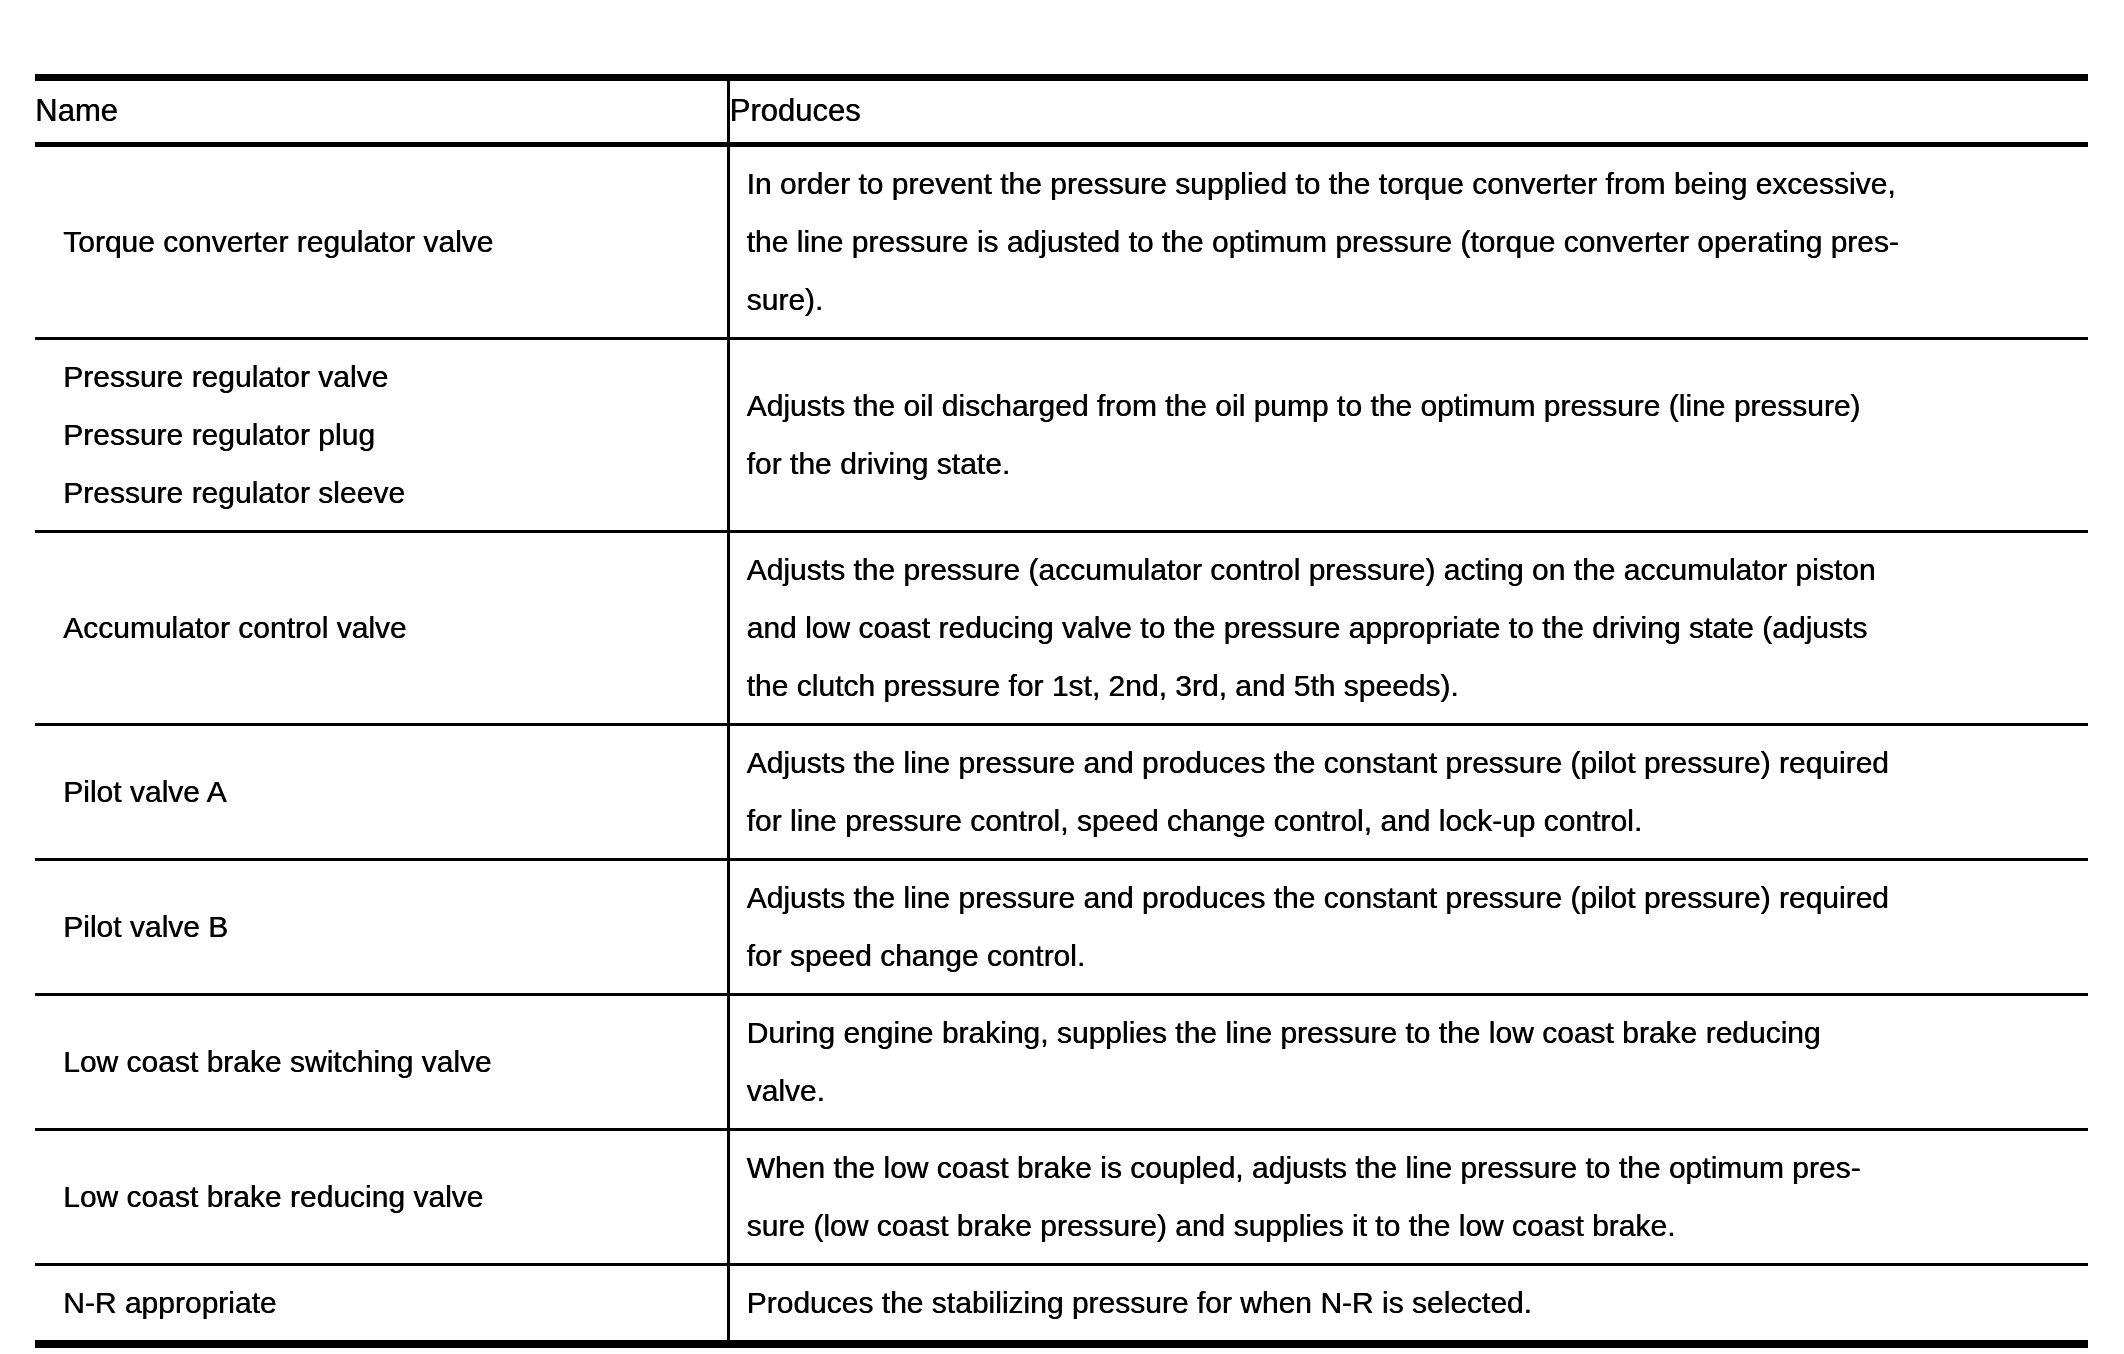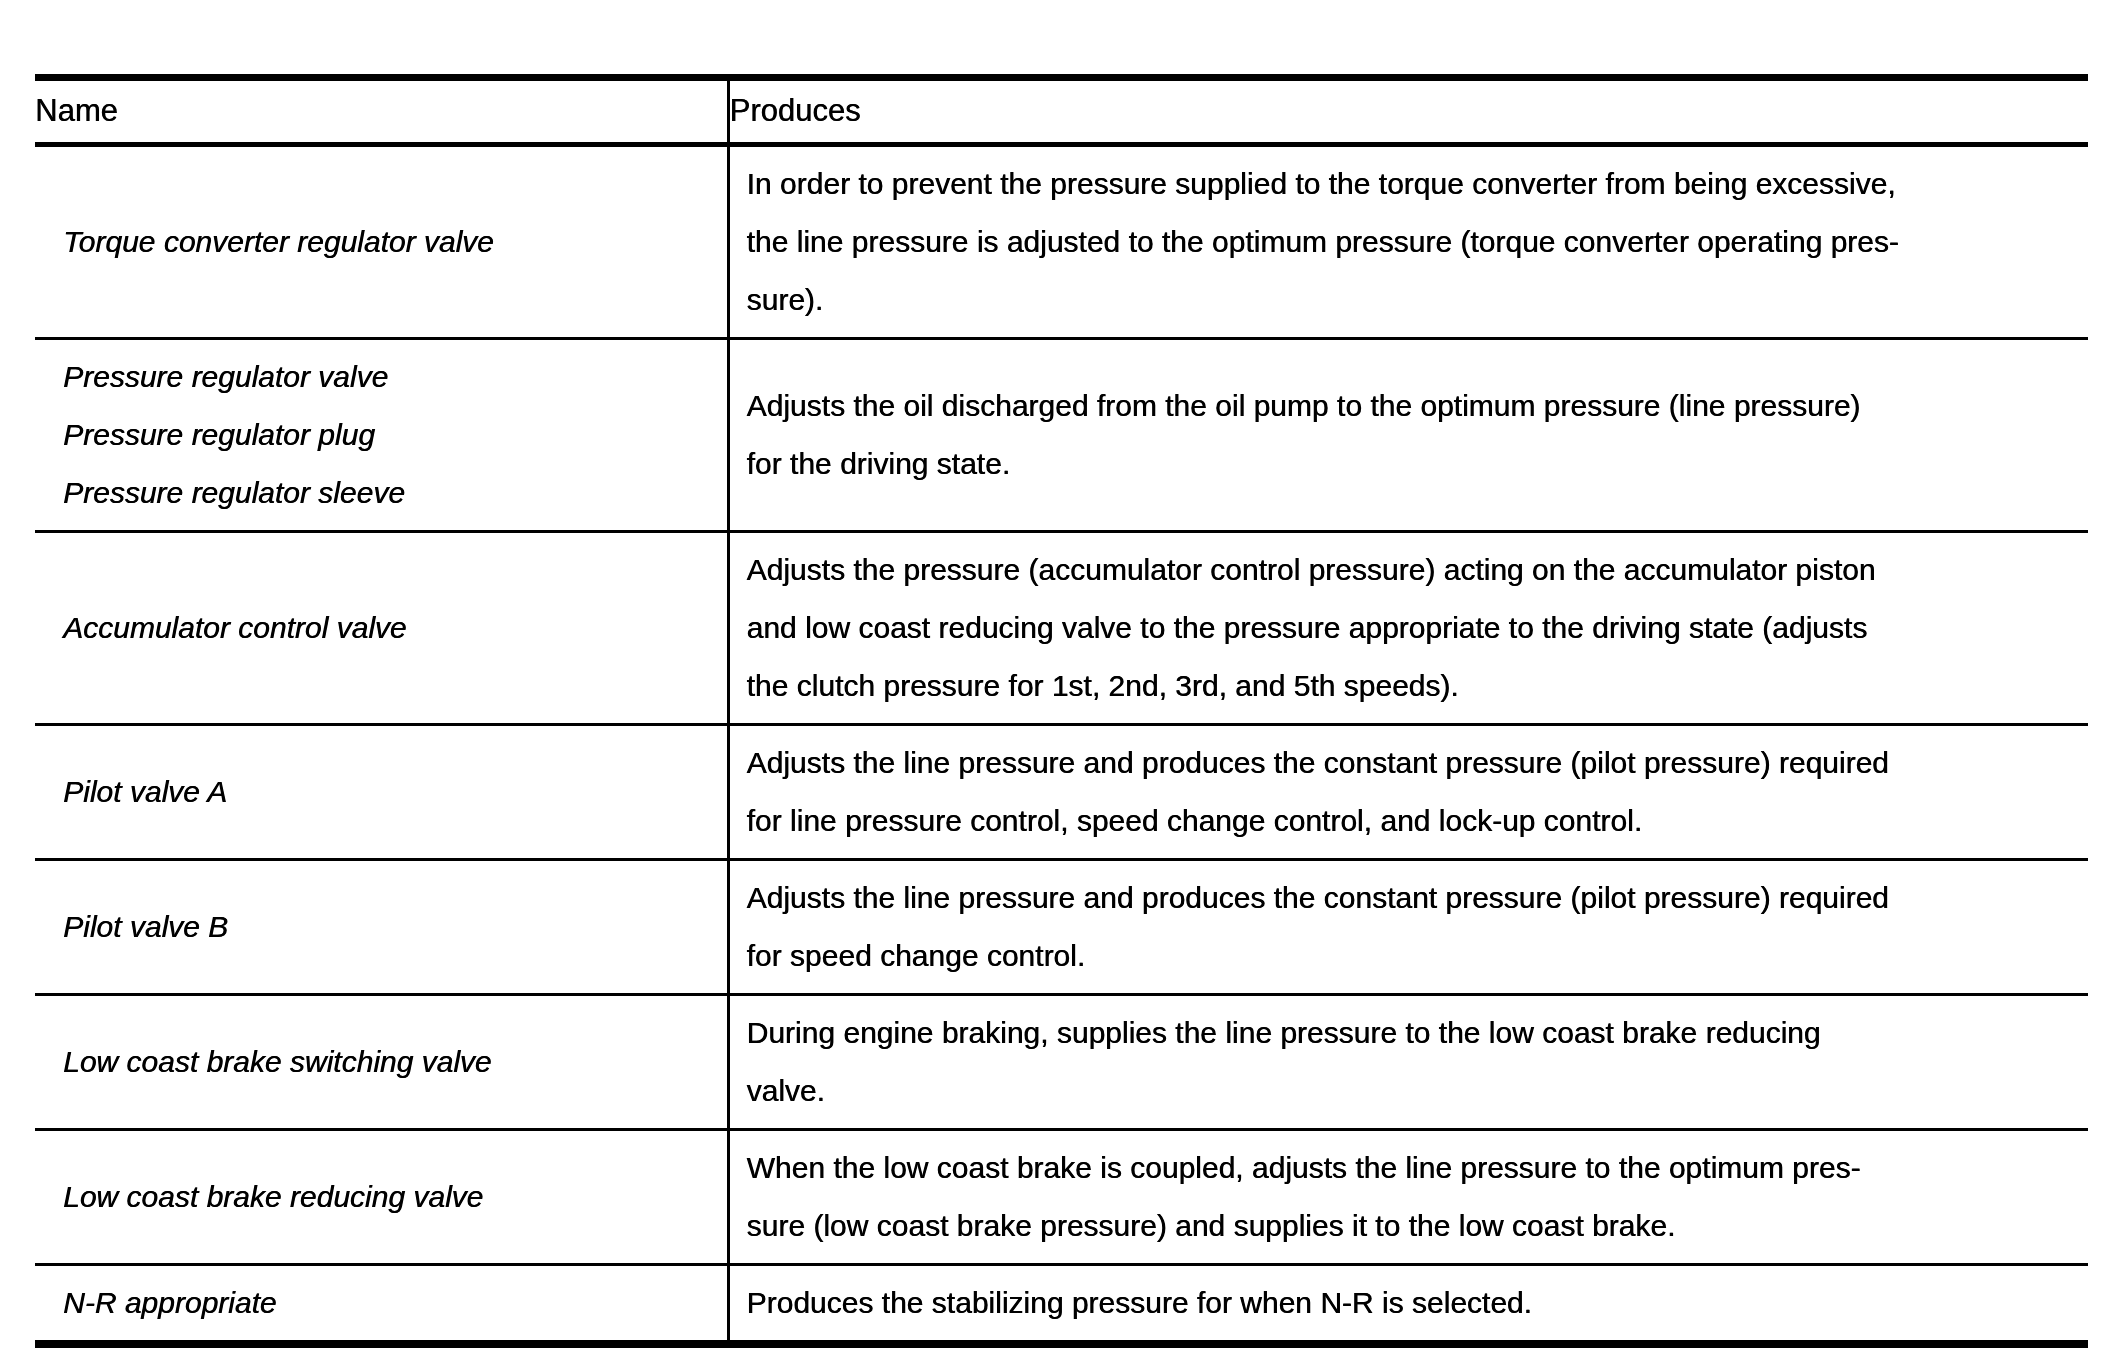--- a/index.html
+++ b/index.html
@@ -42,21 +42,20 @@
   }
   td {
     border-top: 3px solid #000;
     vertical-align: middle;
     font-size: 30px;
     line-height: 58px;
     white-space: pre-line;
   }
   td.name {
     padding: 8px 18px 8px 28px;
-    font-style: italic;
   }
   td.fn {
     padding: 8px 24px 8px 17px;
   }
   .figure-code {
     margin: 28px 0 0 37px;
     font-size: 17px;
     font-weight: bold;
     letter-spacing: 0.3px;
   }

